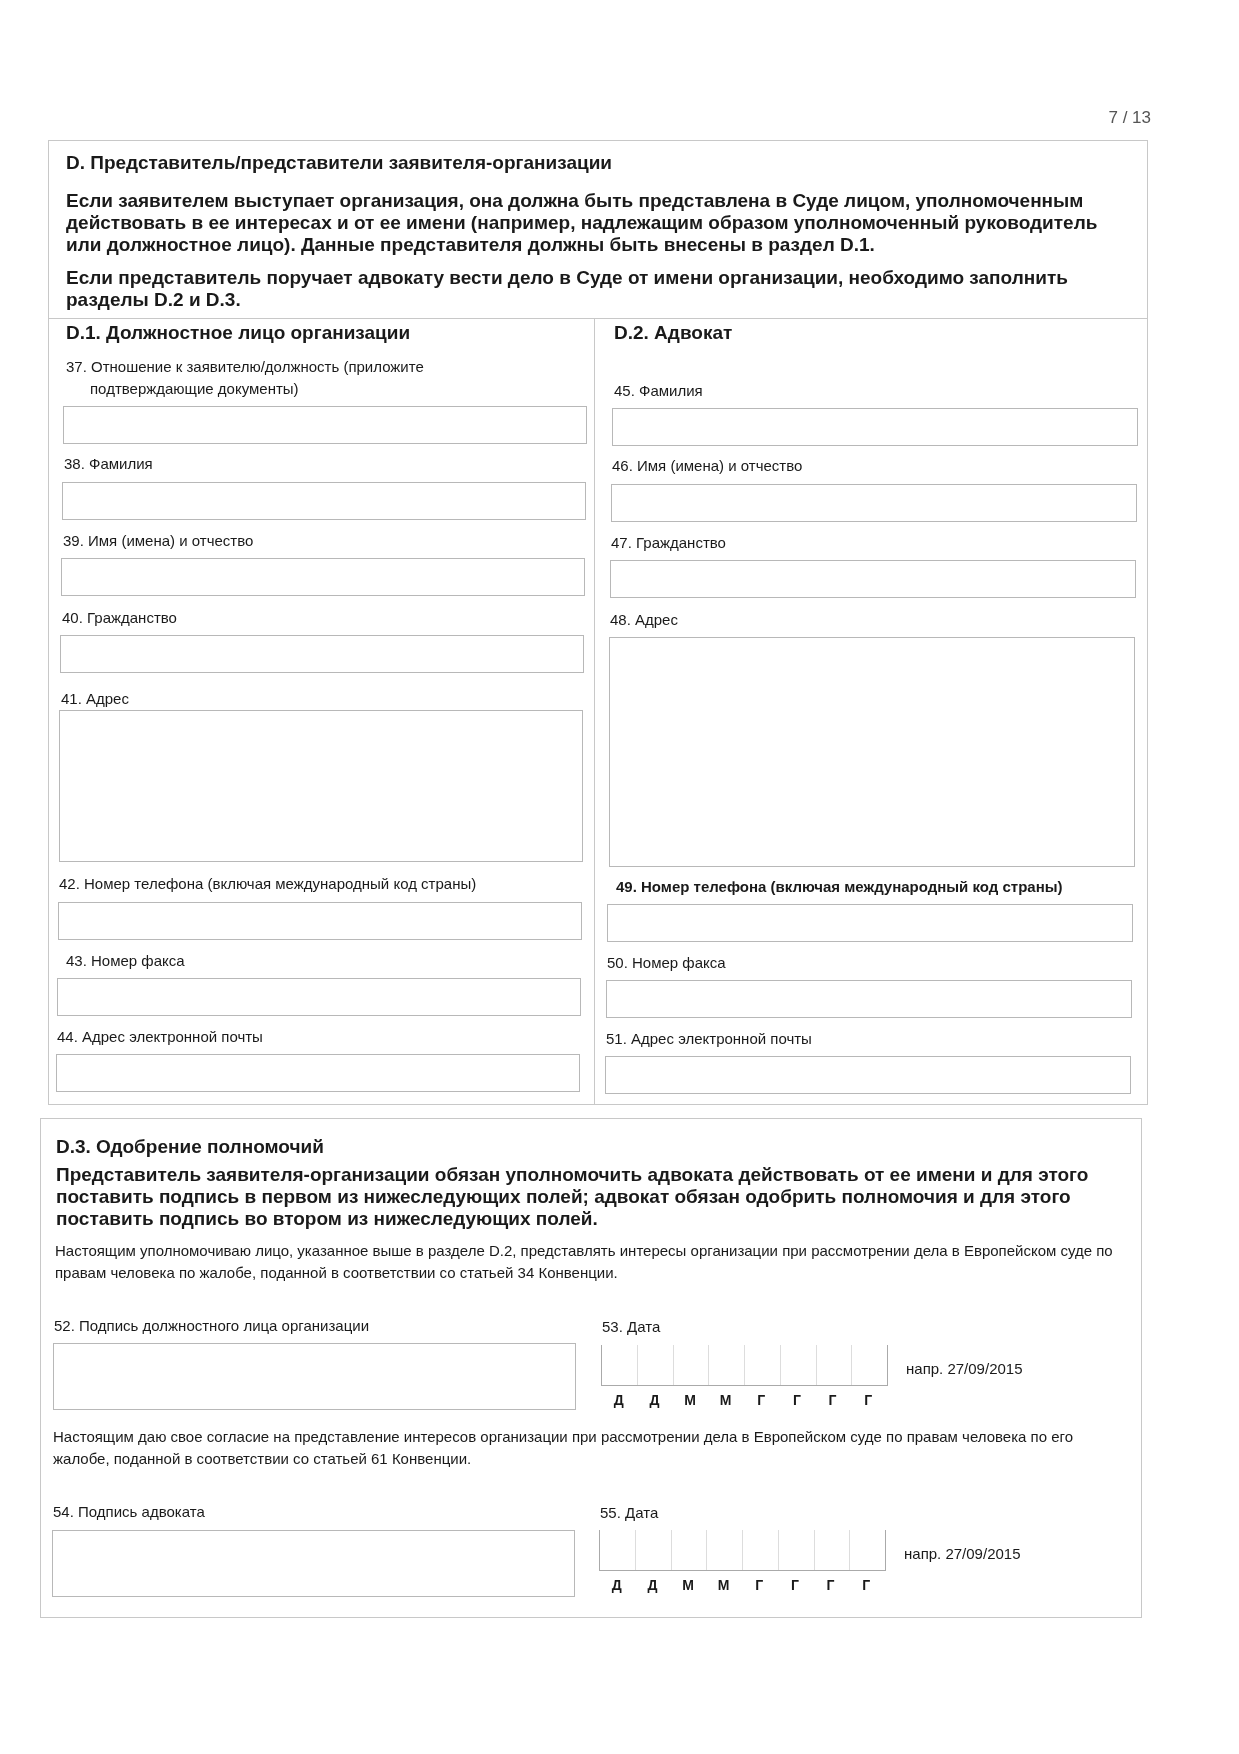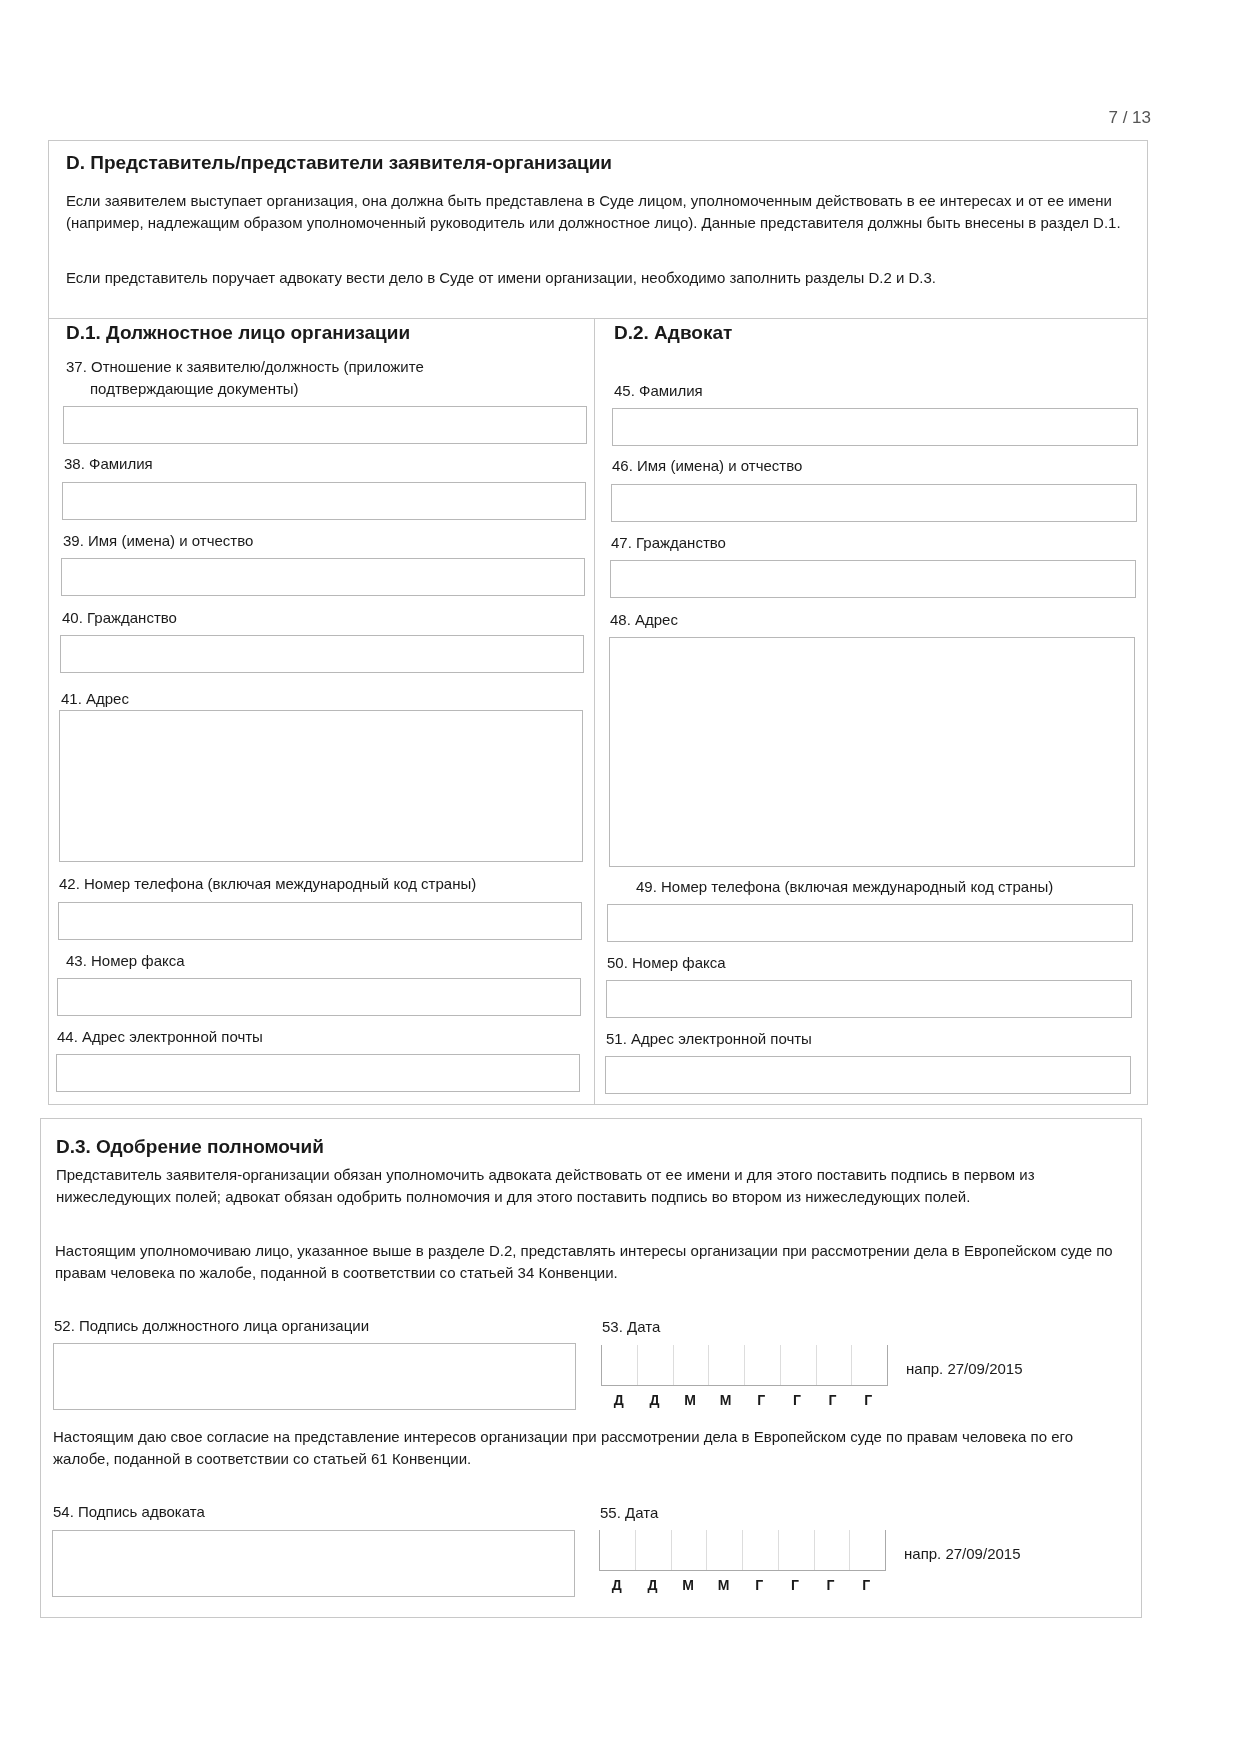--- a/index.html
+++ b/index.html
@@ -1,21 +1,21 @@
 <!DOCTYPE html>
 <html><head>
 <meta charset="utf-8">
 <style>
   html, body { margin: 0; padding: 0; background: #ffffff; }
   body { width: 1239px; height: 1754px; position: relative; font-family: "Liberation Sans", "DejaVu Sans", sans-serif; color: #1a1a1a; overflow: hidden; }
   .hdr { position: absolute; top: 108px; left: 52px; right: 88px; font-size: 17px; color: #555; }
   .hdr .page { position: absolute; right: 0; top: 0; }
   .box { position: absolute; border: 1px solid #c8c8c8; box-sizing: border-box; }
   .h1 { position: absolute; font-weight: bold; font-size: 19px; }
-  .p-bold { position: absolute; font-weight: normal; font-size: 15px; line-height: 22px; }
+  .p-bold { position: absolute; font-weight: bold; font-size: 19px; line-height: 22px; }
   .p { position: absolute; font-size: 15px; line-height: 22px; }
   .label { position: absolute; font-size: 15px; line-height: 22px; }
   .field { position: absolute; border: 1px solid #b8b8b8; box-sizing: border-box; background: #fff; }
   .vline { position: absolute; border-left: 1px solid #c8c8c8; }
   .hline { position: absolute; border-top: 1px solid #c8c8c8; }
   .datebox { position: absolute; display: flex; border-left: 1px solid #aaa; border-right: 1px solid #aaa; border-bottom: 1px solid #aaa; height: 40px; width: 285px; }
   .datebox .cell { flex: 1; border-right: 1px solid #ddd; }
   .datebox .cell:last-child { border-right: none; }
   .datelbl { position: absolute; display: flex; width: 285px; font-size: 14px; font-weight: bold; }
   .datelbl span { flex: 1; text-align: center; }
@@ -67,21 +67,21 @@
 
 <div class="label" style="left:612px; top:455px;">46. Имя (имена) и отчество</div>
 <div class="field" style="left:611px; top:484px; width:526px; height:38px;"></div>
 
 <div class="label" style="left:611px; top:532px;">47. Гражданство</div>
 <div class="field" style="left:610px; top:560px; width:526px; height:38px;"></div>
 
 <div class="label" style="left:610px; top:609px;">48. Адрес</div>
 <div class="field" style="left:609px; top:637px; width:526px; height:230px;"></div>
 
-<div class="label" style="left:636px; top:876px;">49. Номер телефона (включая международный код страны)</div>
+<div class="label" style="left:616px; top:876px;font-weight:bold;">49. Номер телефона (включая международный код страны)</div>
 <div class="field" style="left:607px; top:904px; width:526px; height:38px;"></div>
 
 <div class="label" style="left:607px; top:952px;">50. Номер факса</div>
 <div class="field" style="left:606px; top:980px; width:526px; height:38px;"></div>
 
 <div class="label" style="left:606px; top:1028px;">51. Адрес электронной почты</div>
 <div class="field" style="left:605px; top:1056px; width:526px; height:38px;"></div>
 
 <div class="box" style="left:40px; top:1118px; width:1102px; height:500px;"></div>
 <div class="h1" style="left:56px; top:1136px;">D.3. Одобрение полномочий</div>

